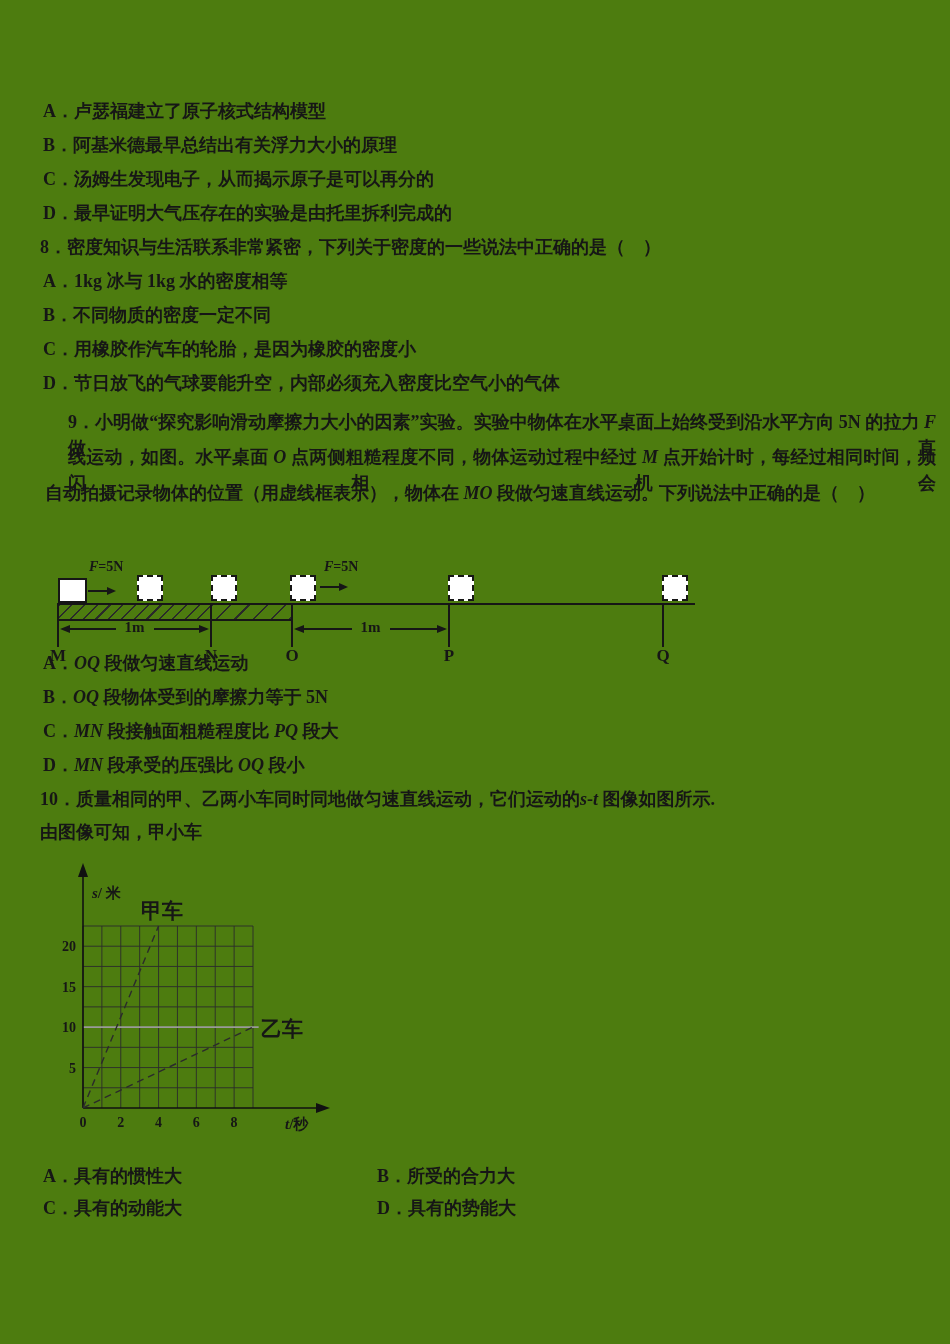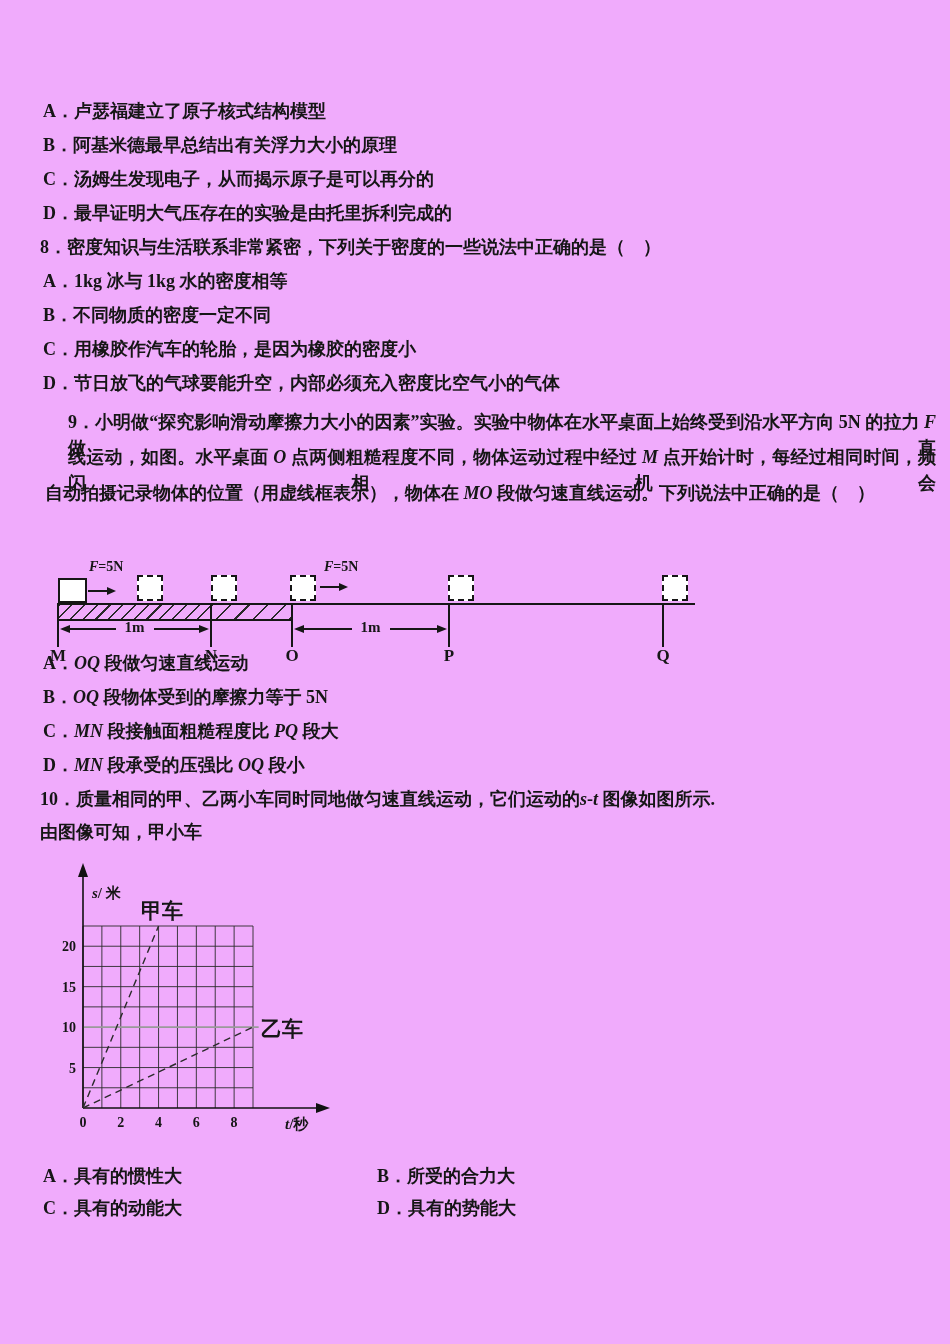--- a/index.html
+++ b/index.html
@@ -1,16 +1,16 @@
 <!DOCTYPE html>
 <html><head>
 <meta charset="utf-8">
 <style>
   html,body{margin:0;padding:0;background:#ffffff;}
-  .page{position:relative;width:950px;height:1344px;background:#f0abfc;overflow:hidden;
+  .page{position:relative;width:950px;height:1344px;background:#4d7c0f;overflow:hidden;
         font-family:"Liberation Serif","DejaVu Serif",serif;font-weight:700;color:#161616;}
   .tl{position:absolute;font-size:18px;line-height:26px;white-space:nowrap;}
   .just{white-space:normal;width:868px;text-align:justify;text-align-last:justify;text-justify:inter-character;margin-left:23px;}
   .lastline{white-space:normal;width:868px;text-align:left;}
   .it{font-style:italic;}
 
   
   .fig1{position:absolute;left:40px;top:512px;width:690px;height:114px;margin-top:44px;}
   .fig1 .ground{position:absolute;left:18px;top:47px;width:637px;height:2px;background:#161616;}
   .fig1 .block{position:absolute;left:18px;top:22px;width:25px;height:21px;border:2px solid #161616;background:#fff;}

